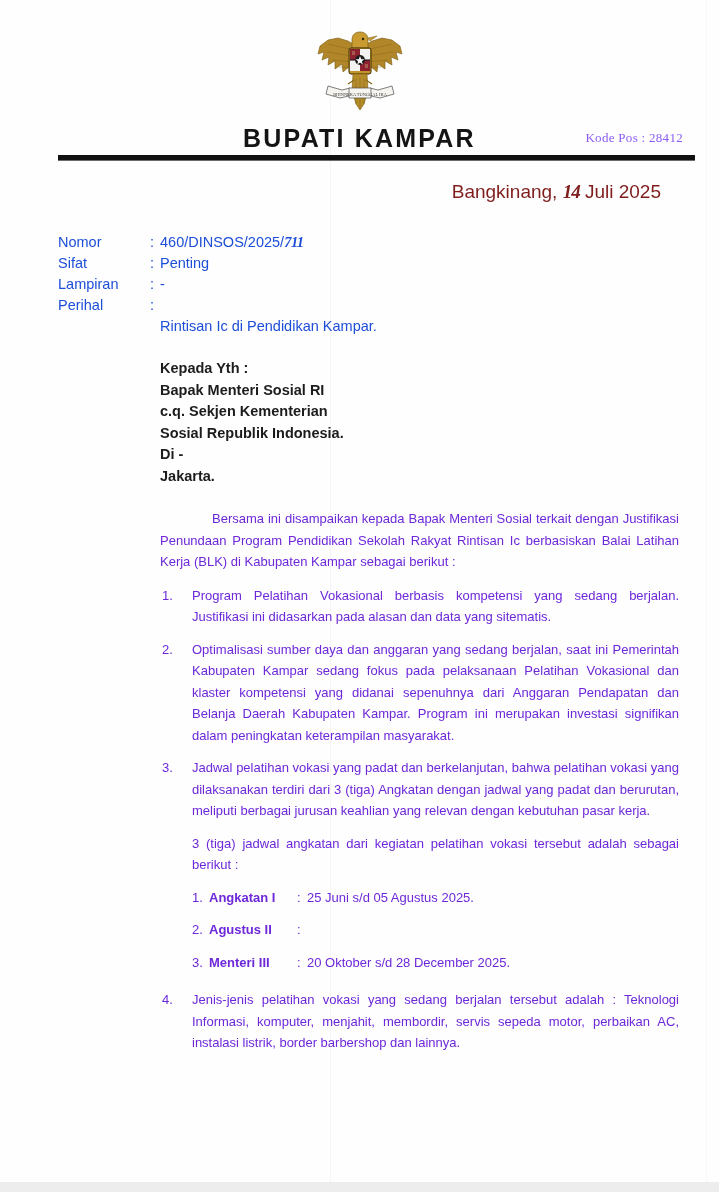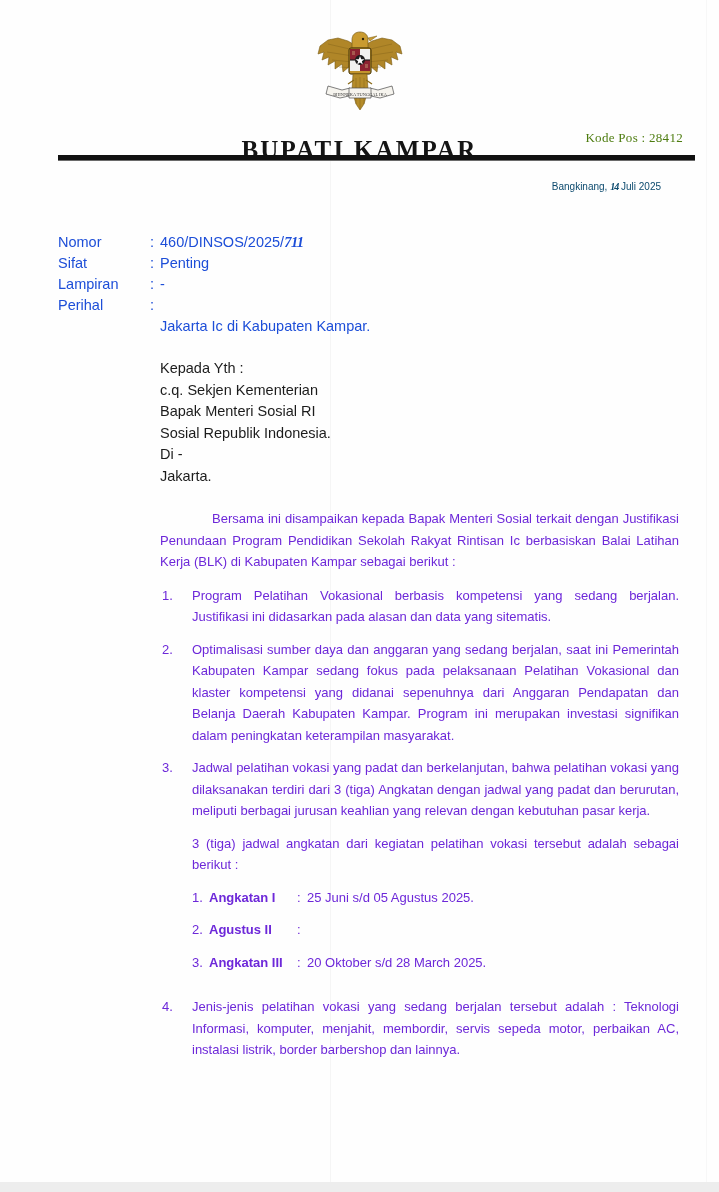--- a/index.html
+++ b/index.html
@@ -53,53 +53,53 @@
     width: 719px;
     text-align: center;
   }
   .emblem-wrap {
     margin: 18px auto 0;
     width: 104px;
     height: 104px;
     position: relative;
   }
   .kop-title {
-    font-family: Liberation Serif, serif;
+    font-family: Liberation Sans, sans-serif;
     font-weight: bold;
     font-size: 25px;
     letter-spacing: 2.2px;
     color: #141414;
-    margin-top: 14px;
+    margin-top: 2px;
   }
   .kode-pos {
     position: absolute;
     right: 36px;
     top: 130px;
     font-family: "Liberation Serif", serif;
     font-size: 13px;
-    color: #4d7c0f;
+    color: #8b5cf6;
     letter-spacing: 0.3px;
   }
   .rule {
     position: absolute;
     top: 155px;
     left: 58px;
     width: 637px;
     height: 5px;
     background: #111;
     border-bottom: 1px solid #6b6b6b;
   }
 
   
   .date-line {
     position: absolute;
     top: 181px;
     right: 58px;
-    font-size: 10px;
-    color: #0c4a6e;
+    font-size: 19px;
+    color: #7f1d1d;
   }
   .hand {
     font-family: "Liberation Serif", serif;
     font-weight: bold;
     font-style: italic;
     letter-spacing: -1px;
   }
 
   
   .meta {
@@ -135,20 +135,21 @@
   }
 
   
   .addressee {
     position: absolute;
     top: 358px;
     left: 160px;
     font-size: 14.5px;
     line-height: 21.5px;
     color: #1c1c1c;
+    font-weight: bold;
   }
   .addressee .city {
   }
 
   
   .body-block {
     position: absolute;
     top: 508px;
     left: 160px;
     width: 519px;
@@ -200,21 +201,21 @@
     width: 88px;
     flex: none;
     font-weight: bold;
   }
   .sched-colon {
     width: 10px;
     flex: none;
   }
   .nested-block {
     padding-left: 32px;
-    margin-bottom: 23px;
+    margin-bottom: 16px;
   }
 </style>
 </head>
 <body>
 
 <div class="page">
 
   <div class="scan-seam"></div>
   <div class="scan-seam2"></div>
 
@@ -298,27 +299,27 @@
     </div>
     <div class="meta-row">
       <span class="meta-label">Lampiran</span>
       <span class="meta-colon">:</span>
       <span class="meta-value">-</span>
     </div>
     <div class="meta-row">
       <span class="meta-label">Perihal</span>
       <span class="meta-colon">:</span>
     </div>
-    <div class="meta-sub">Jakarta Ic di Kabupaten Kampar.</div>
+    <div class="meta-sub">Rintisan Ic di Pendidikan Kampar.</div>
   </div>
 
   <div class="addressee">
     <div>Kepada Yth :</div>
+    <div>Bapak Menteri Sosial RI</div>
     <div>c.q.  Sekjen Kementerian</div>
-    <div>Bapak Menteri Sosial RI</div>
     <div>Sosial Republik Indonesia.</div>
     <div>Di  -</div>
     <div class="city">Jakarta.</div>
   </div>
 
   <div class="body-block">
     <p class="para">Bersama ini disampaikan kepada Bapak Menteri Sosial terkait dengan Justifikasi Penundaan Program Pendidikan Sekolah Rakyat Rintisan Ic berbasiskan Balai Latihan Kerja (BLK) di Kabupaten Kampar sebagai berikut :</p>
 
     <ol class="main-list">
       <li>
@@ -344,23 +345,23 @@
           <span class="sched-colon">:</span>
           <span>25 Juni s/d 05 Agustus 2025.</span>
         </li>
         <li>
           <span class="sched-num">2.</span>
           <span class="sched-name">Agustus II</span>
           <span class="sched-colon">:</span>
         </li>
         <li>
           <span class="sched-num">3.</span>
-          <span class="sched-name">Angkatan III</span>
+          <span class="sched-name">Menteri III</span>
           <span class="sched-colon">:</span>
-          <span>20 Oktober s/d 28 March 2025.</span>
+          <span>20 Oktober s/d 28 December 2025.</span>
         </li>
       </ul>
     </div>
 
     <ol class="main-list">
       <li>
         <span class="marker">4.</span>
         <span>Jenis-jenis pelatihan vokasi yang sedang berjalan tersebut adalah : Teknologi Informasi, komputer, menjahit, membordir, servis sepeda motor, perbaikan AC, instalasi listrik, border barbershop dan lainnya.</span>
       </li>
     </ol>

